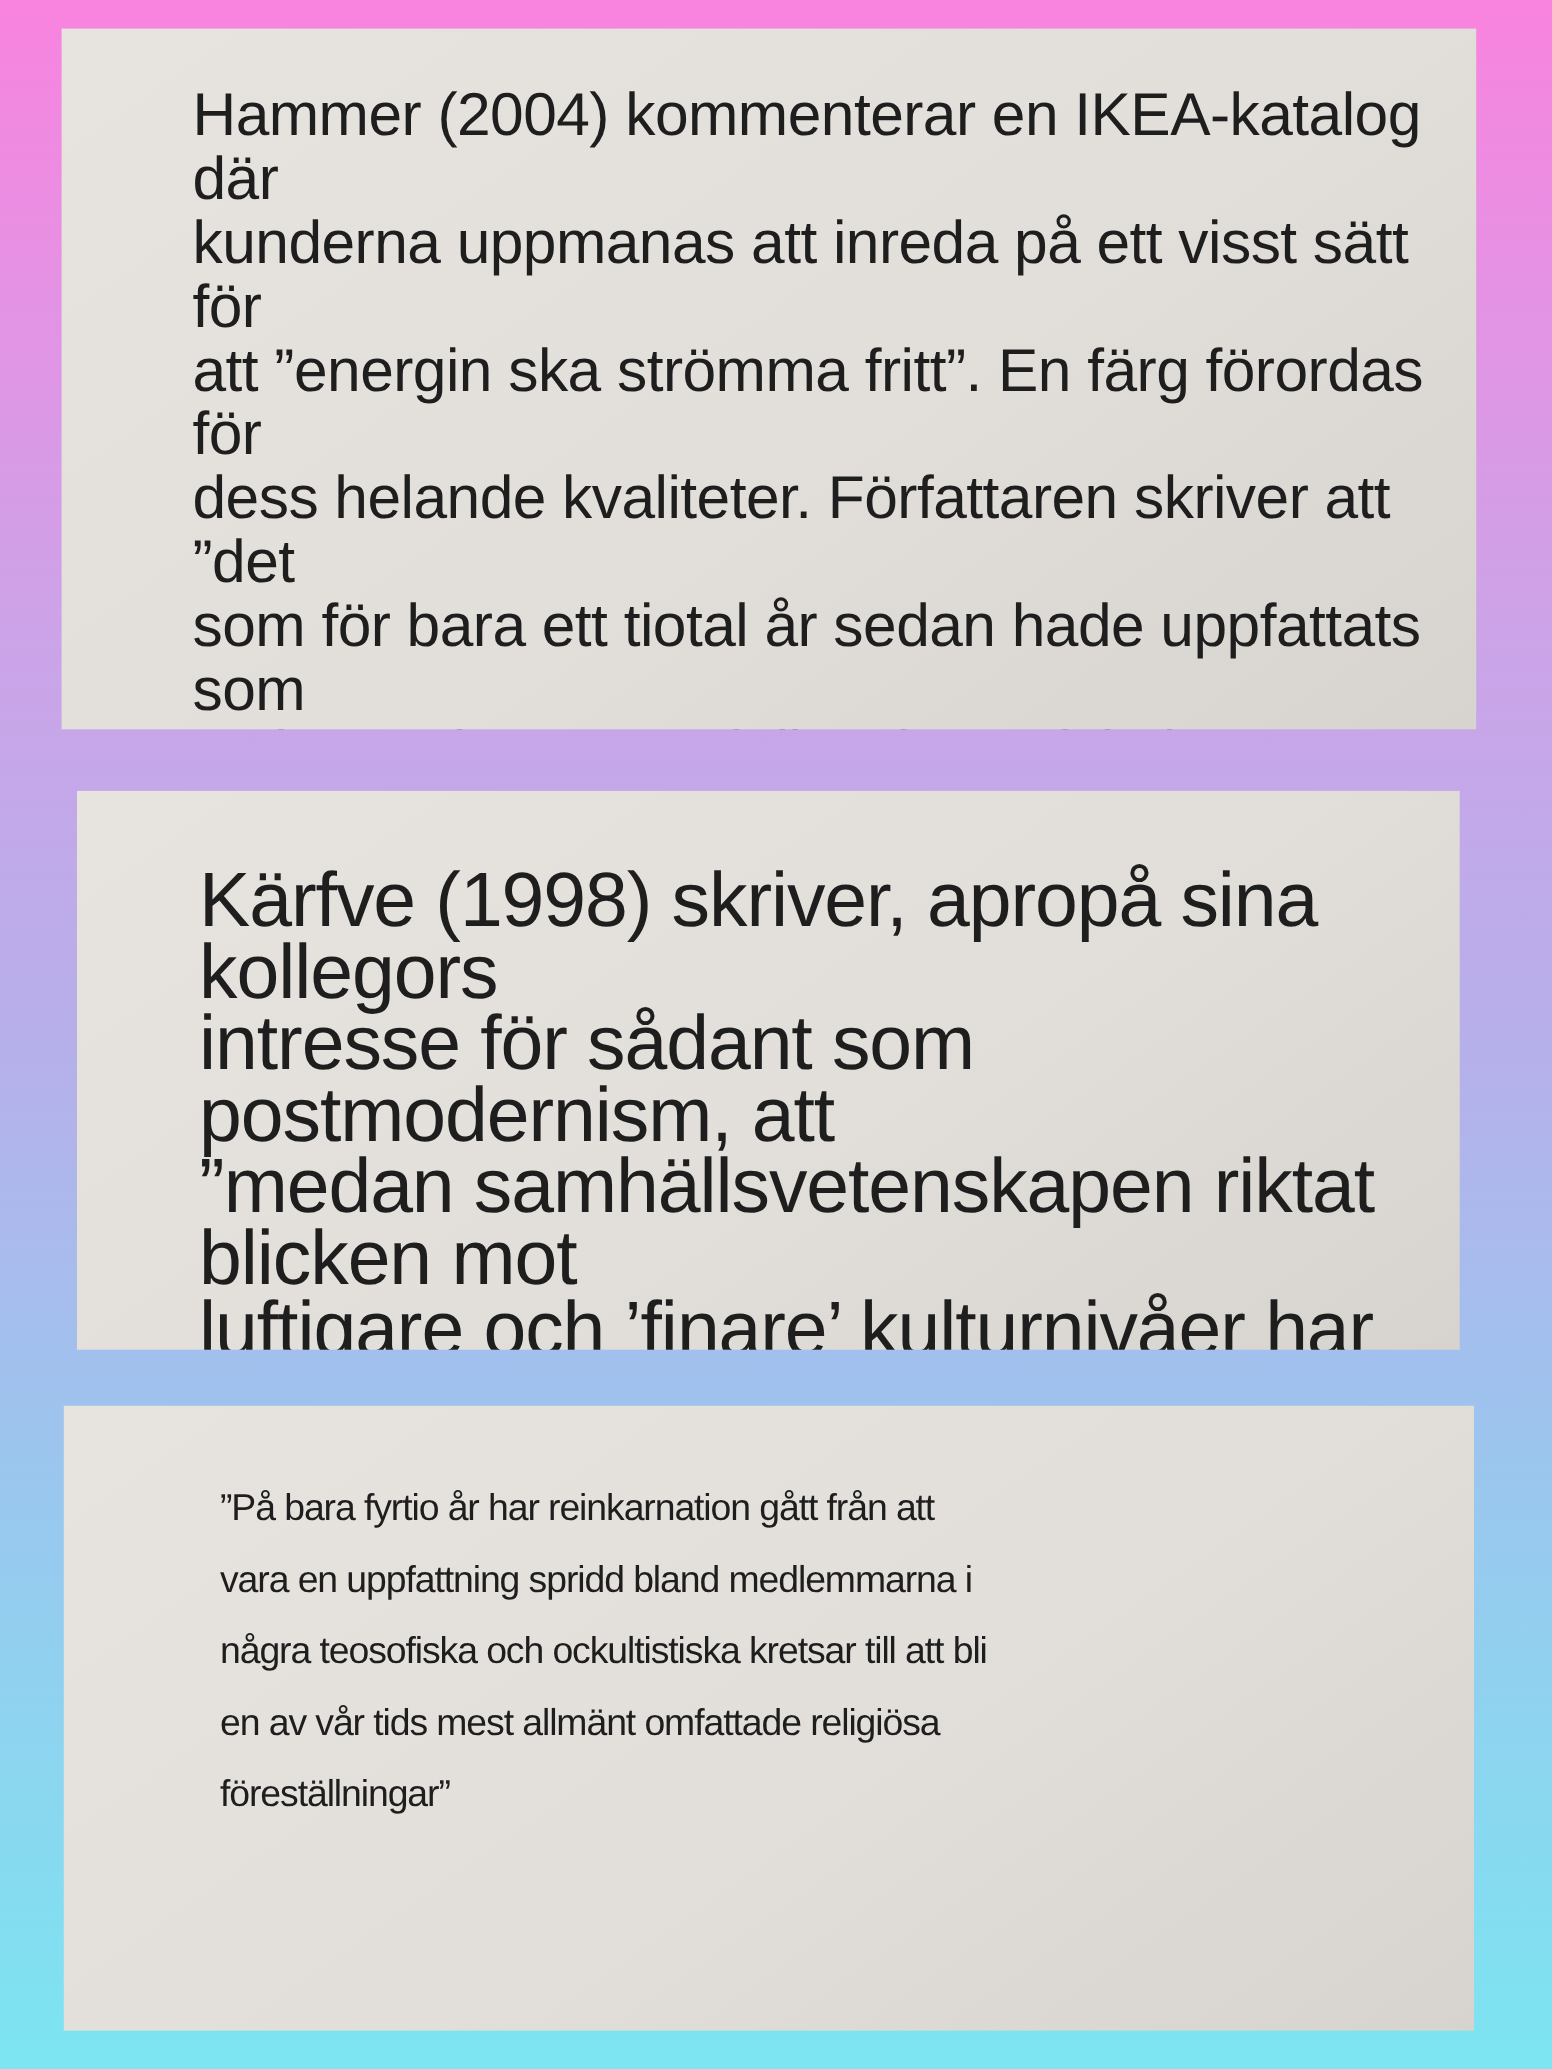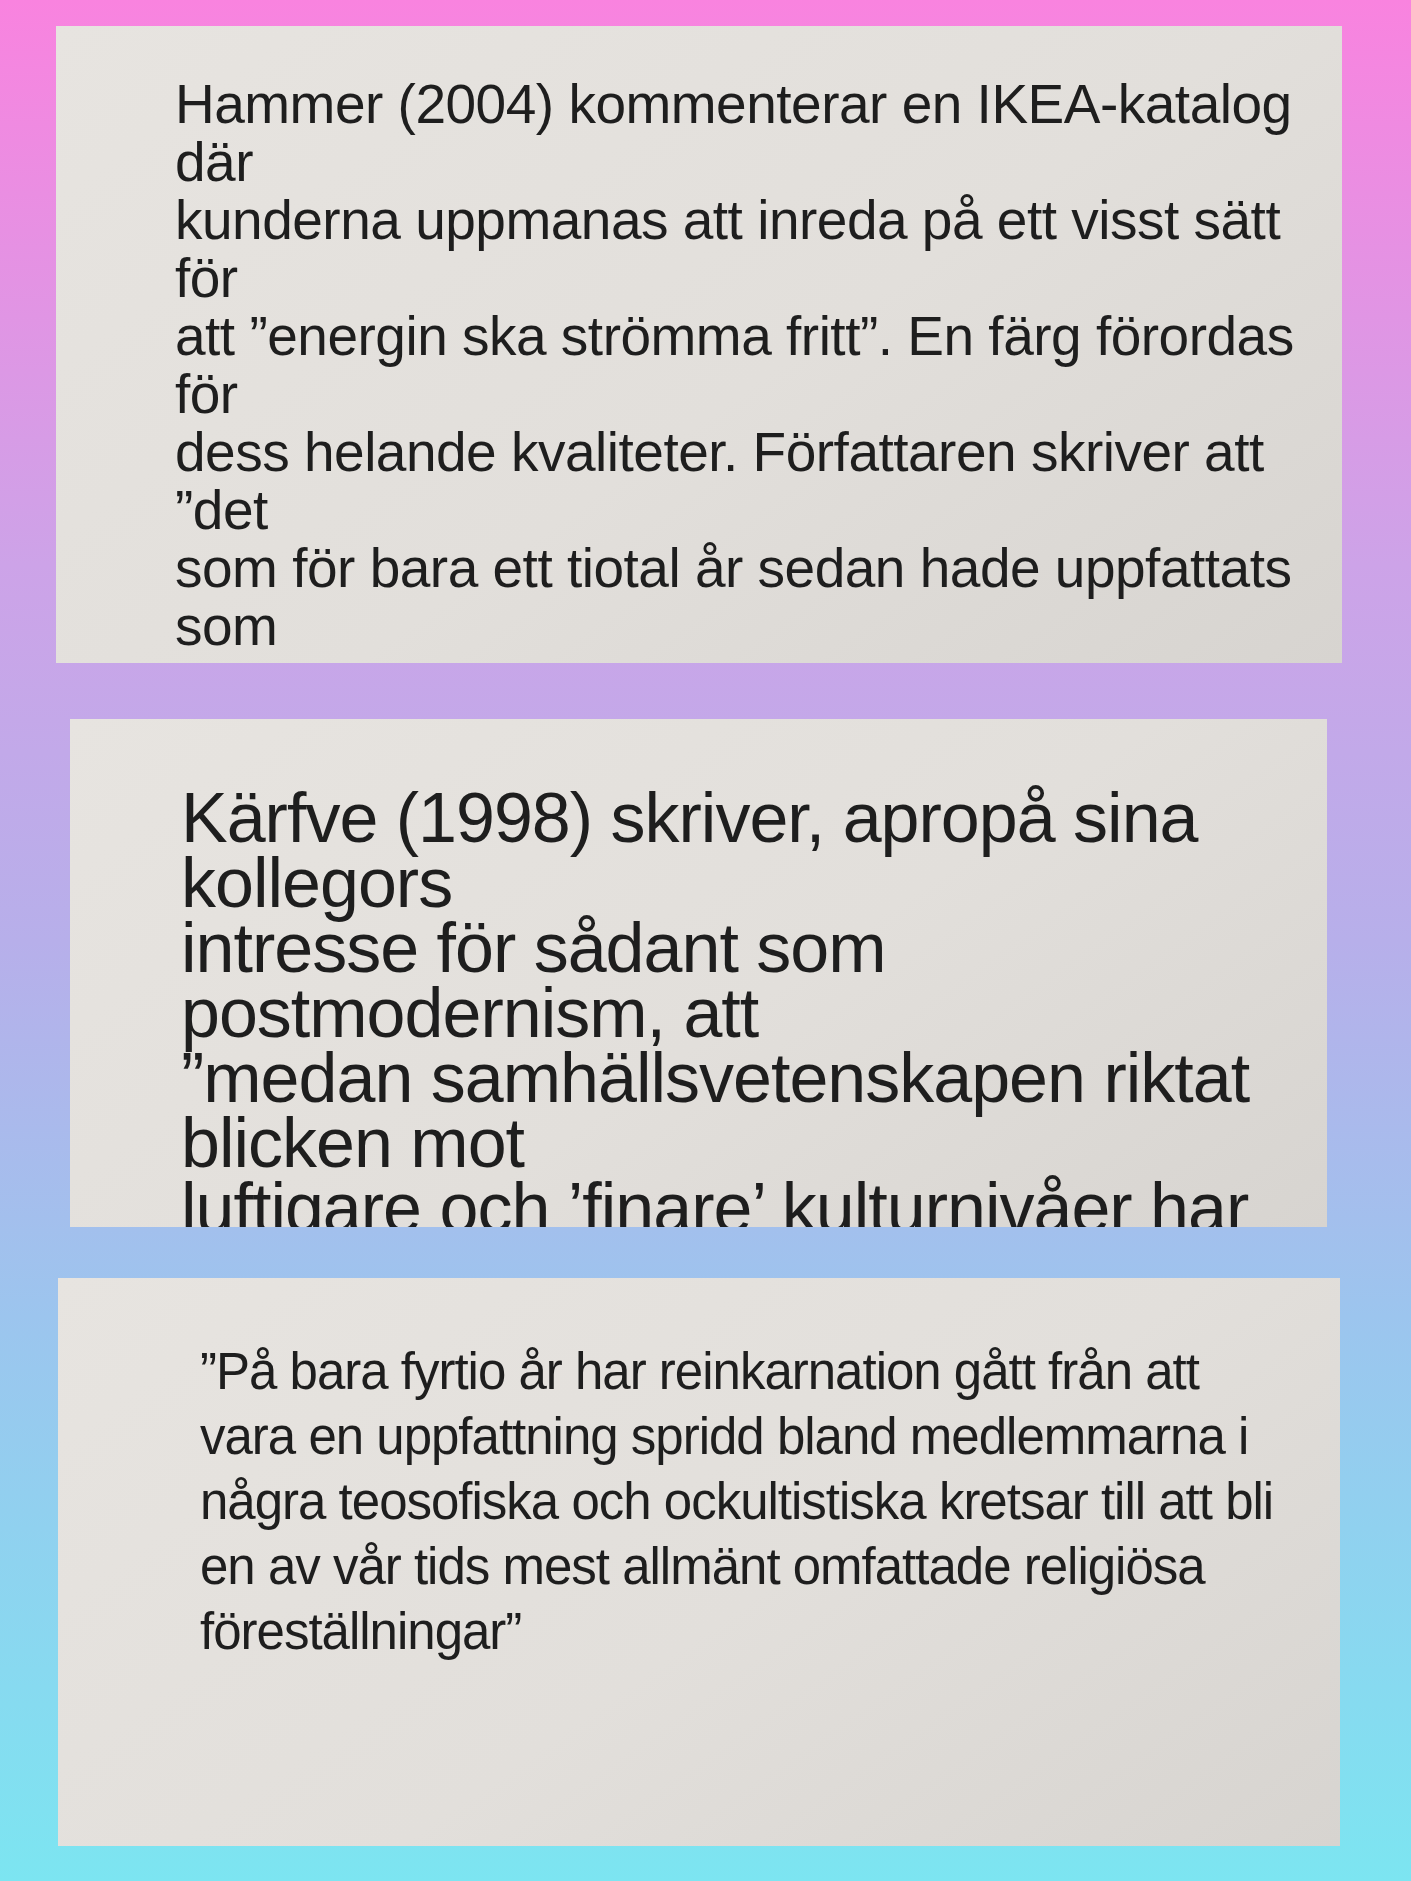--- a/index.html
+++ b/index.html
@@ -60,21 +60,21 @@
     font-size: 55px;
     line-height: 58px;
     letter-spacing: -0.5px;
   }
   .t2 {
     font-size: 70px;
     line-height: 65px;
     letter-spacing: -1px;
   }
   .t3 {
-    font-size: 51px;
+    font-size: 34px;
     line-height: 65px;
     letter-spacing: -1px;
   }
   .citation {
     margin-top: 50px;
   }
 </style>
 </head>
 <body>
 

